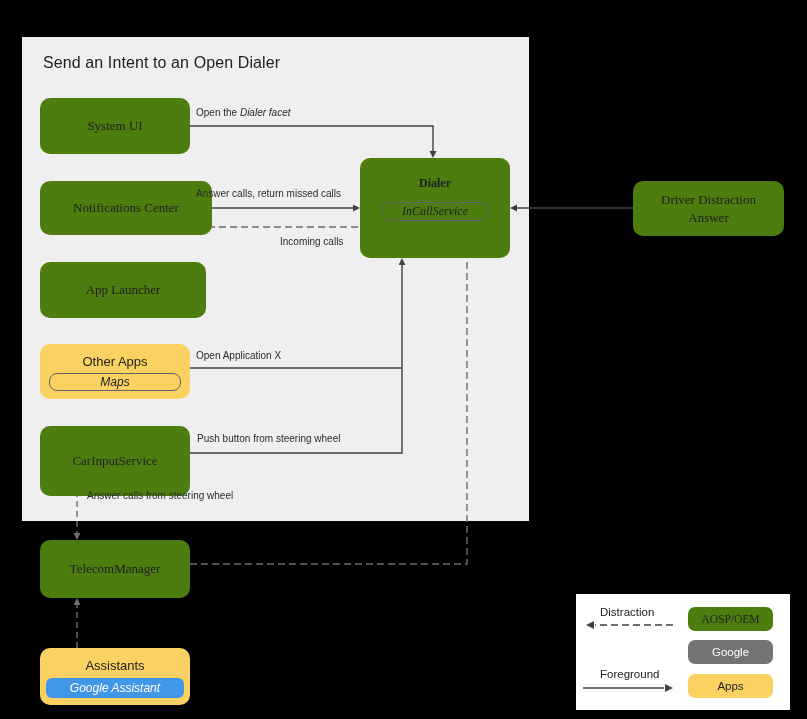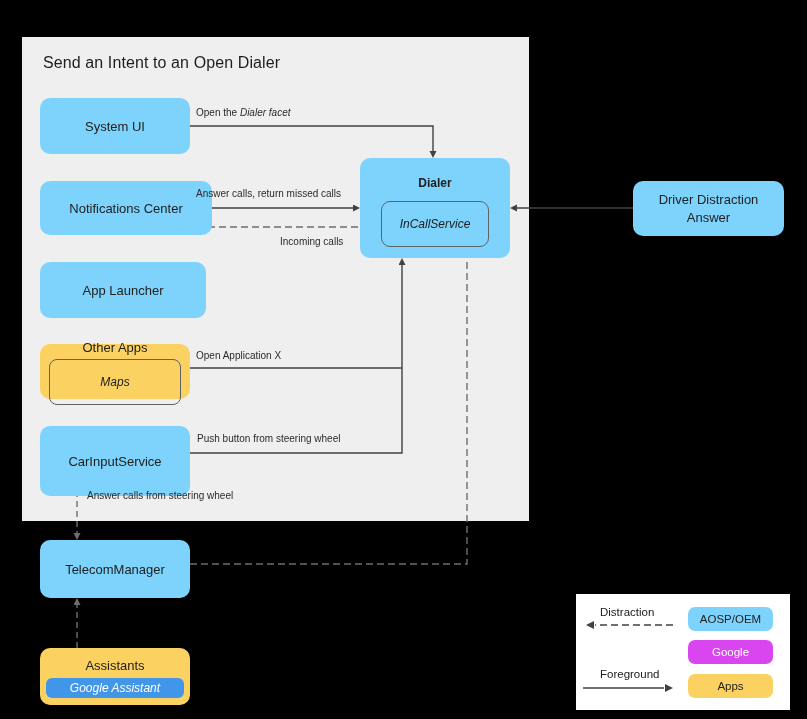--- a/index.html
+++ b/index.html
@@ -7,25 +7,25 @@
     position:relative;width:807px;height:719px;background:#000;overflow:hidden;
     font-family:"Liberation Sans","DejaVu Sans",sans-serif;color:#212121;
   }
   .panel{position:absolute;background:#efefef;}
   #main-panel{left:22px;top:37px;width:507px;height:484px;}
   #diagram-title{position:absolute;left:43px;top:54px;font-size:16px;color:#1d1d1d;letter-spacing:.1px;}
   .node{
     position:absolute;border-radius:10px;display:flex;flex-direction:column;
     align-items:center;justify-content:center;font-size:13px;color:#212121;text-align:center;
   }
-  .green{background:#7dd3fc;}
+  .green{background:#4d7c0f;font-family:Liberation Serif, serif;}
   .yellow{background:#fbd262;}
   .node .sub-box{
     margin-top:4px;border:1px solid #5f6368;border-radius:8px;font-style:italic;
-    font-size:12px;padding:15px 0;width:132px;box-sizing:border-box;text-align:center;
+    font-size:12px;padding:1px 0;width:132px;box-sizing:border-box;text-align:center;
   }
   .node .sub-blue{
     margin-top:5px;background:#4196e8;color:#fff;border-radius:6px;font-style:italic;
     font-size:12px;padding:3px 0;width:138px;text-align:center;
   }
   #node-system-ui{left:40px;top:98px;width:150px;height:56px;}
   #node-notifications-center{left:40px;top:181px;width:172px;height:54px;}
   #node-app-launcher{left:40px;top:262px;width:166px;height:56px;}
   #node-other-apps{left:40px;top:344px;width:150px;height:55px;padding-top:2px;box-sizing:border-box;}
   #node-car-input-service{left:40px;top:426px;width:150px;height:70px;}
@@ -39,21 +39,21 @@
   .edge-label{position:absolute;font-size:10px;color:#2b2b2b;white-space:nowrap;}
   .edge-label em{font-style:italic;}
   #connectors{position:absolute;left:0;top:0;pointer-events:none;}
   
   #legend-panel{left:576px;top:594px;width:214px;height:116px;background:#fff;}
   .legend-text{position:absolute;font-size:11.5px;color:#212121;}
   .legend-chip{
     position:absolute;left:112px;width:85px;height:24px;border-radius:7px;
     display:flex;align-items:center;justify-content:center;font-size:11.5px;color:#212121;
   }
-  .chip-blue{background:#d946ef;color:#fff;text-align:center;}
+  .chip-blue{background:#737373;color:#fff;text-align:center;}
   .legend-arrow{position:absolute;}
 </style>
 </head>
 <body>
 
 <div id="stage">
 
   <div class="panel" id="main-panel"></div>
 
   <svg id="connectors" width="807" height="719" viewBox="0 0 807 719">

